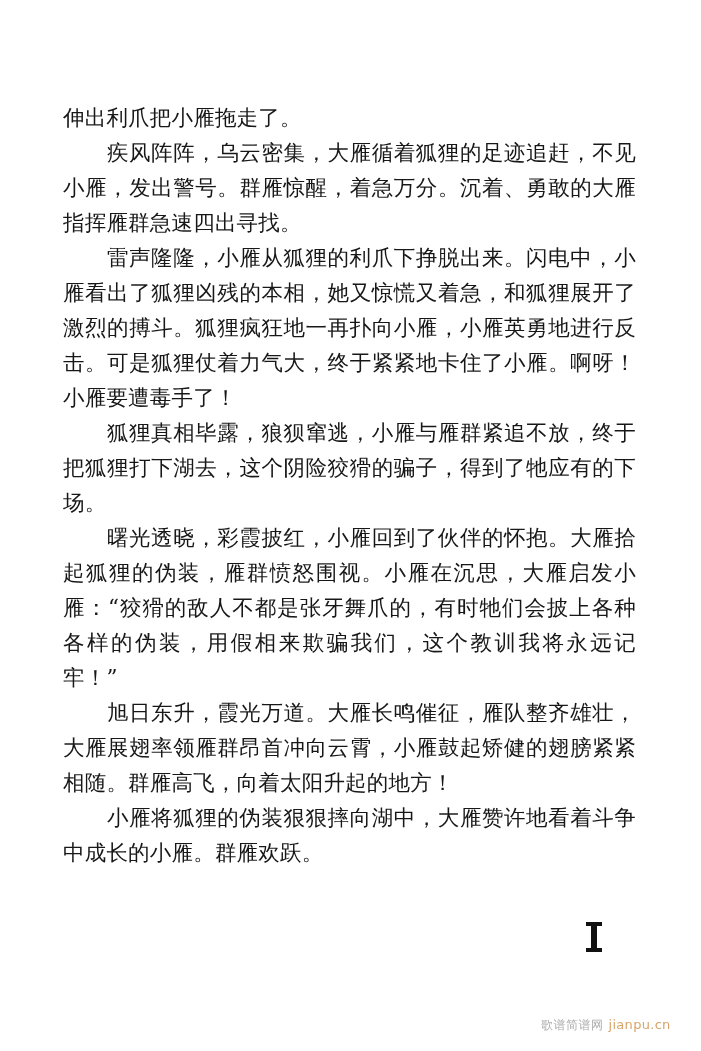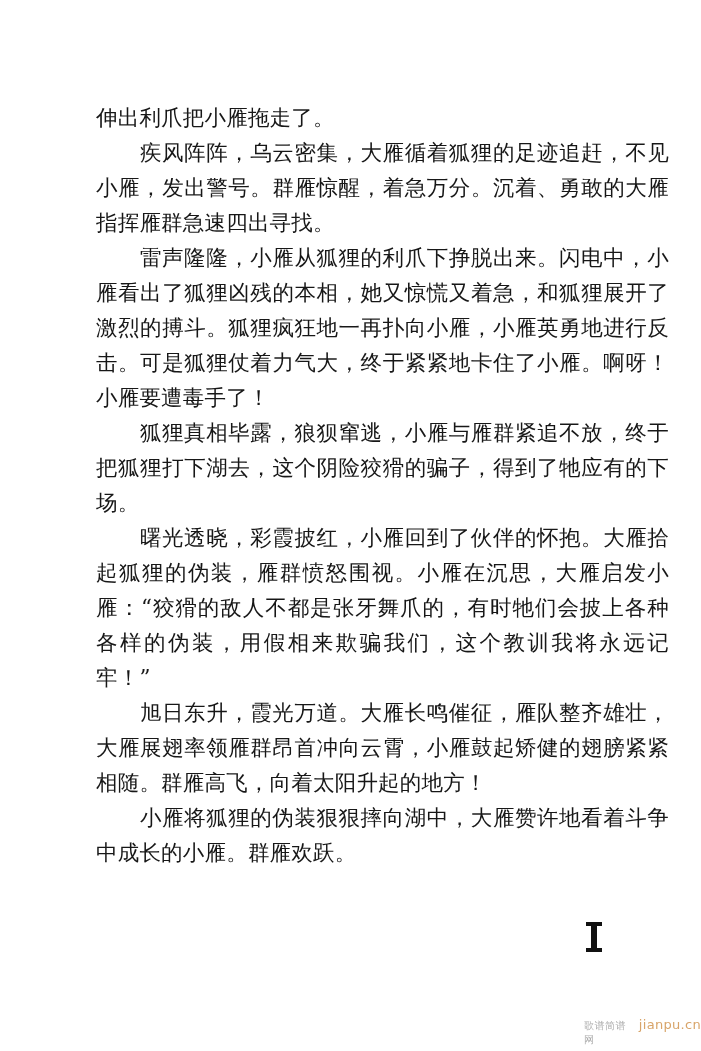--- a/index.html
+++ b/index.html
@@ -22,21 +22,20 @@
     width: 701px;
     height: 1051px;
     background: #ffffff;
   }
 
   #text-block {
     position: absolute;
     left: 63px;
     top: 100px;
     width: 573px;
-    margin-left: 33px;
   }
 
   .para {
     margin: 0;
     padding: 0;
     font-size: 21.5px;
     line-height: 35px;
     color: #171717;
     text-align: justify;
     text-justify: inter-character;
@@ -85,24 +84,23 @@
     position: absolute;
     left: 541px;
     top: 1017px;
     display: flex;
     align-items: baseline;
     gap: 5px;
     opacity: 0.95;
   }
   #watermark .wm-cn {
     font-family: "DejaVu Sans", "Liberation Sans", sans-serif;
-    font-size: 10px;
+    font-size: 12px;
     color: #a9a9a9;
     letter-spacing: 0.5px;
-    margin-left: 43px;
   }
   #watermark .wm-domain {
     font-family: "DejaVu Sans", "Liberation Sans", sans-serif;
     font-size: 13px;
     color: #d6a062;
     letter-spacing: 0.3px;
   }
 </style>
 </head>
 <body>

